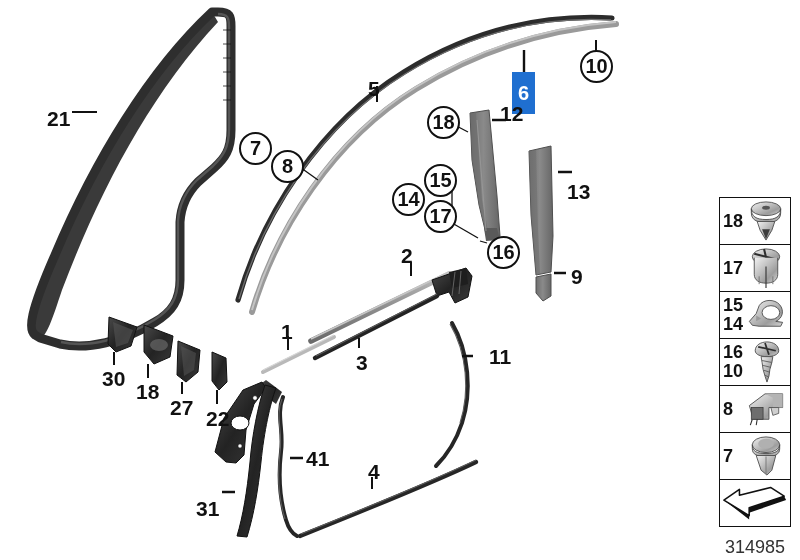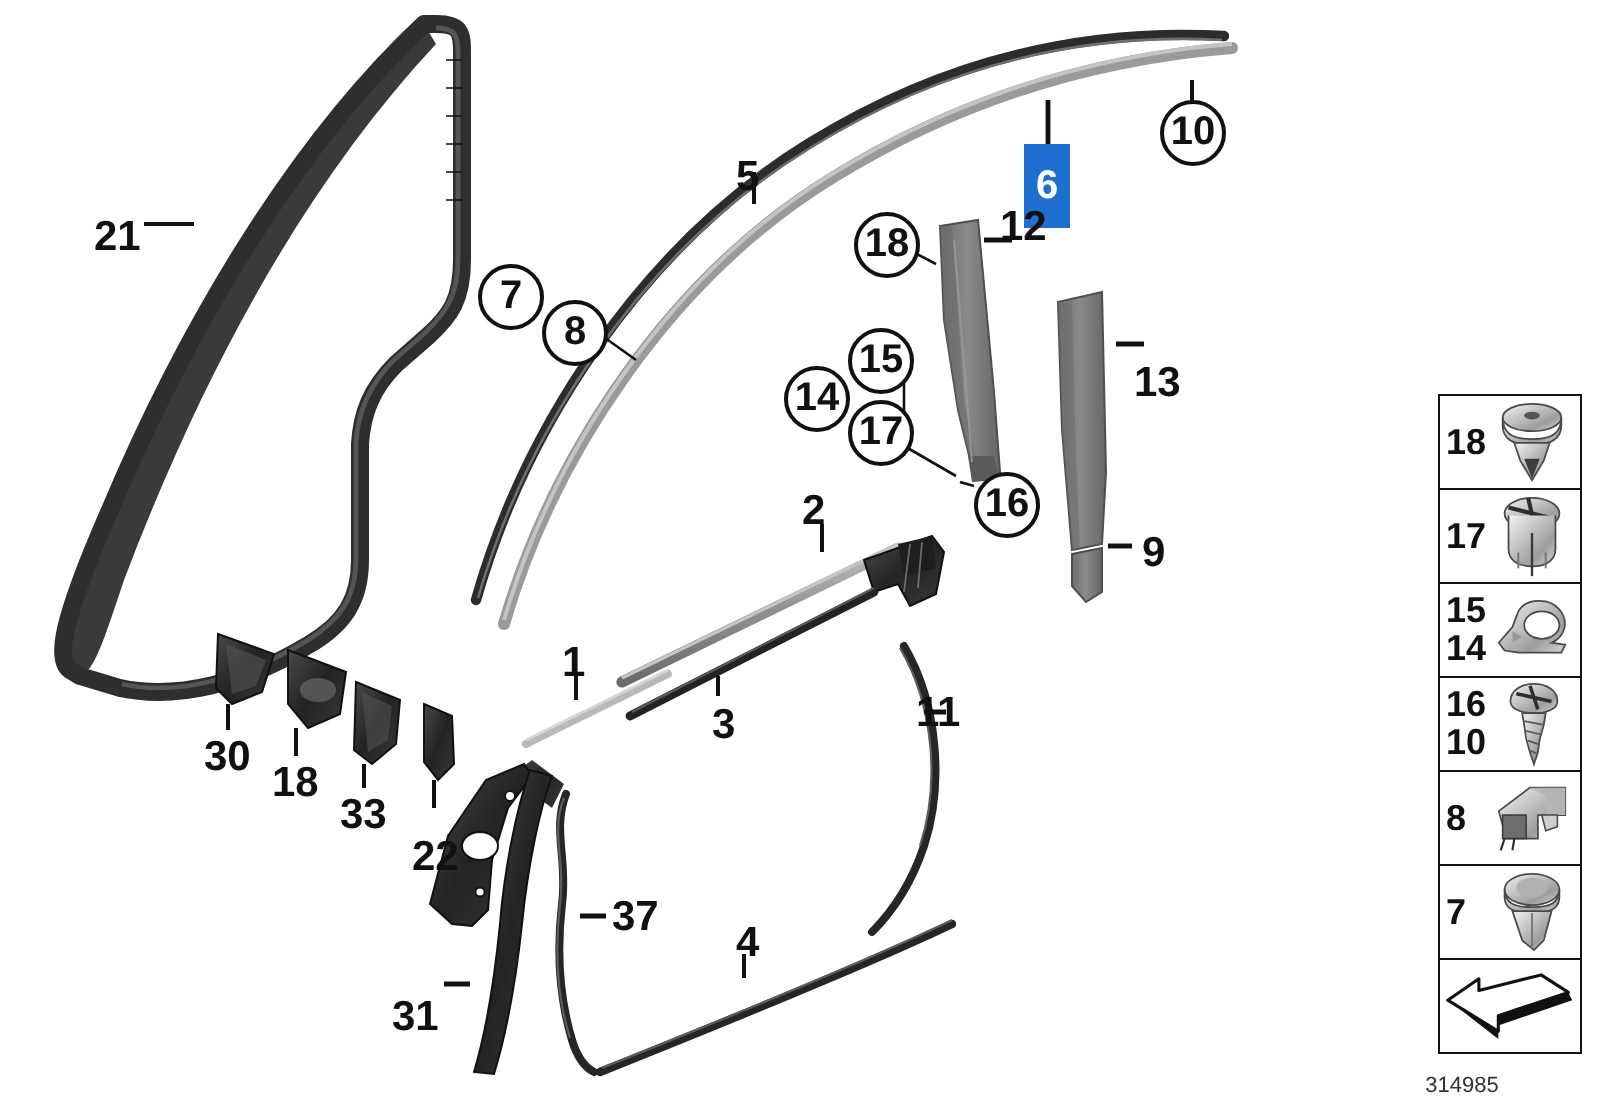--- a/index.html
+++ b/index.html
@@ -22,22 +22,22 @@
   .sbox{position:relative;height:47px;border-bottom:1.6px solid #111;
         box-sizing:border-box;overflow:hidden;}
   .sbox:last-child{border-bottom:none;}
   .sbox .nums{position:absolute;left:3px;top:0;height:100%;width:27px;
               display:flex;flex-direction:column;align-items:flex-start;
               justify-content:center;}
   .sbox .nums span{font-weight:bold;font-size:18px;line-height:1.05;color:#111;
               font-family:"Liberation Sans",sans-serif;}
   .sbox .art{position:absolute;right:1px;top:0;width:46px;height:100%;}
   .sbox.arrowbox{height:46px;}
-  #code{position:absolute;left:695px;top:537px;width:72px;text-align:center;
-        font-size:11px;color:#333;font-family:"Liberation Sans",sans-serif;}
+  #code{position:absolute;left:719px;top:537px;width:72px;text-align:center;
+        font-size:18px;color:#333;font-family:"Liberation Sans",sans-serif;}
 </style>
 </head>
 <body>
 
 <div id="stage">
 
   <svg class="layer" viewBox="0 0 800 560">
     <defs>
       <linearGradient id="gPanel" x1="0" y1="0" x2="1" y2="0">
         <stop offset="0%" stop-color="#6f6f6f"></stop>
@@ -214,28 +214,28 @@
   </div>
 
   <div class="lbl" style="left:47px;top:108px">21</div>
   <div class="lbl" style="left:368px;top:78px">5</div>
   <div class="lbl" style="left:500px;top:103px">12</div>
   <div class="lbl" style="left:567px;top:181px">13</div>
   <div class="lbl" style="left:571px;top:266px">9</div>
   <div class="lbl" style="left:401px;top:245px">2</div>
   <div class="lbl" style="left:281px;top:321px">1</div>
   <div class="lbl" style="left:356px;top:352px">3</div>
-  <div class="lbl" style="left:458px;top:346px">11</div>
+  <div class="lbl" style="left:489px;top:346px">11</div>
   <div class="lbl" style="left:368px;top:461px">4</div>
-  <div class="lbl" style="left:306px;top:448px">37</div>
+  <div class="lbl" style="left:306px;top:448px">41</div>
   <div class="lbl" style="left:196px;top:498px">31</div>
   <div class="lbl" style="left:102px;top:368px">30</div>
   <div class="lbl" style="left:136px;top:381px">18</div>
-  <div class="lbl" style="left:170px;top:397px">33</div>
-  <div class="lbl" style="left:206px;top:418px">22</div>
+  <div class="lbl" style="left:170px;top:397px">27</div>
+  <div class="lbl" style="left:206px;top:408px">22</div>
 
   <div class="circ" style="left:239px;top:132px">7</div>
   <div class="circ" style="left:271px;top:150px">8</div>
   <div class="circ" style="left:427px;top:106px">18</div>
   <div class="circ" style="left:424px;top:164px">15</div>
   <div class="circ" style="left:392px;top:183px">14</div>
   <div class="circ" style="left:424px;top:200px">17</div>
   <div class="circ" style="left:487px;top:236px">16</div>
   <div class="circ" style="left:580px;top:50px">10</div>
 

